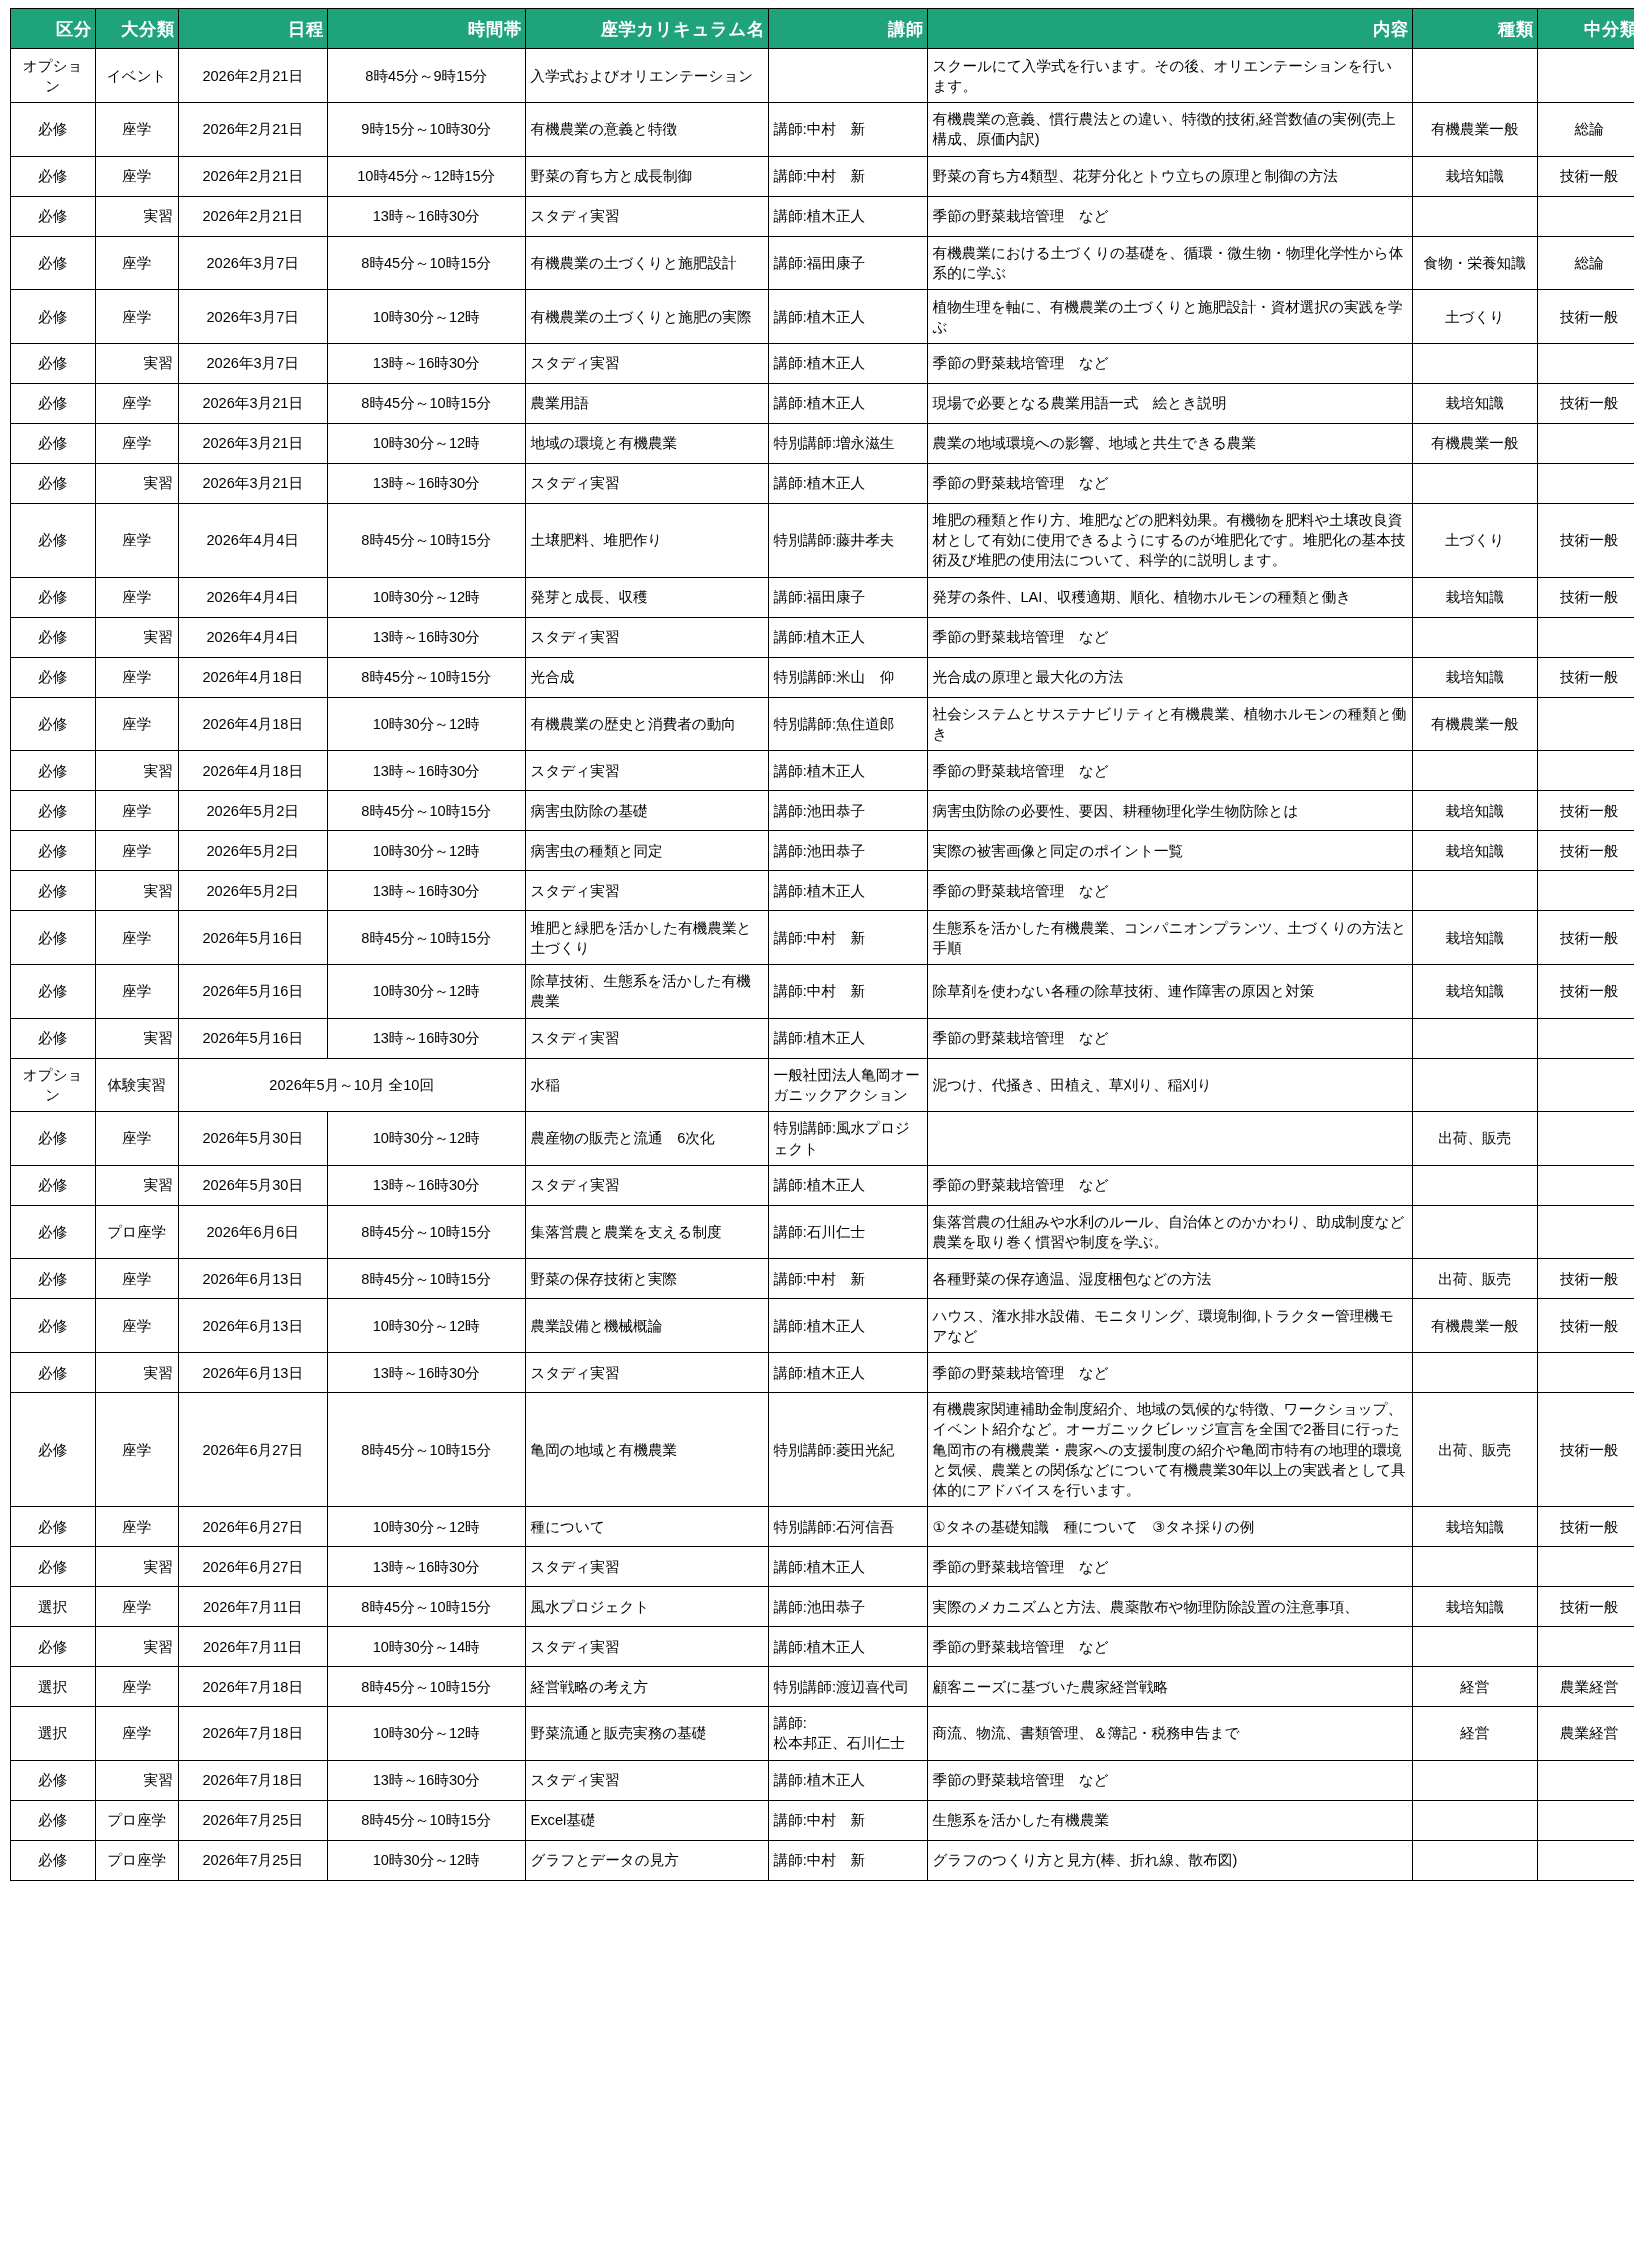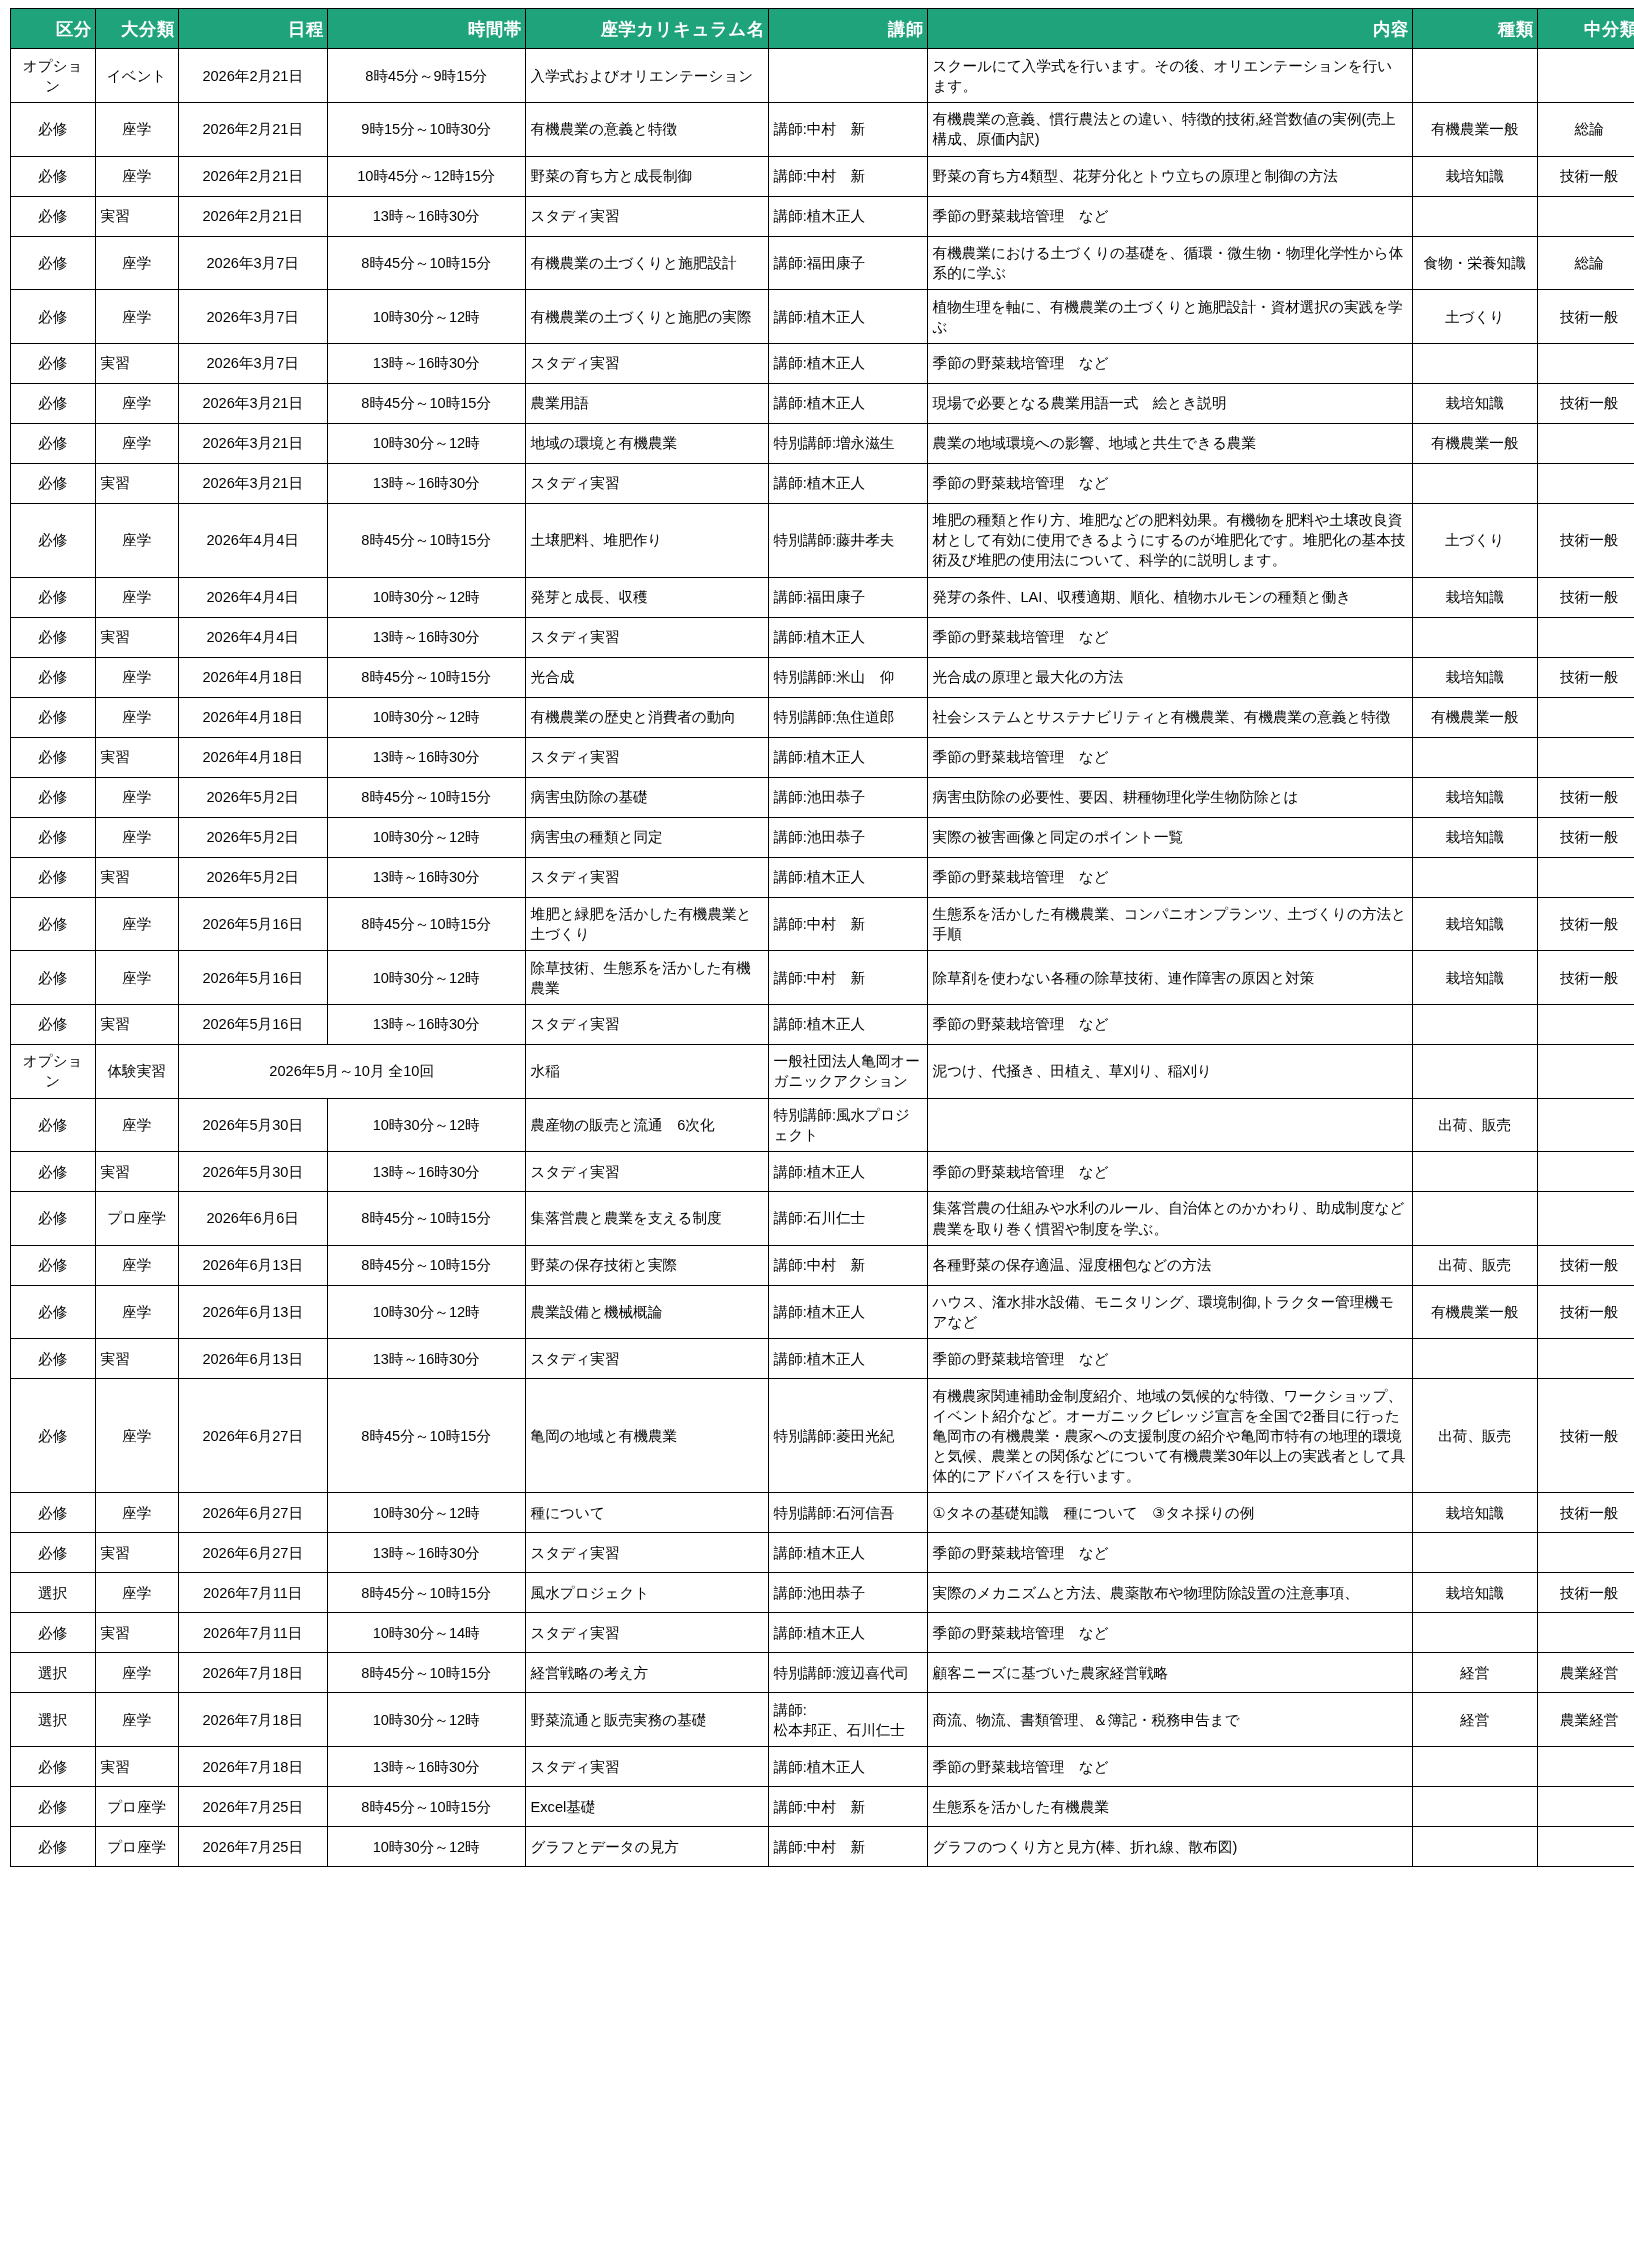--- a/index.html
+++ b/index.html
@@ -49,21 +49,21 @@
   table.curriculum td {
     border: 1.4px solid #000000;
     padding: 6.2px 4.9px;
     vertical-align: middle;
     line-height: 1.38;
     background: #ffffff;
     overflow-wrap: break-word;
   }
   td.center { text-align: center; }
   td.left   { text-align: left; }
-  td.jisshu-cell { background: #bfe6f7; text-align: left; }
+  td.jisshu-cell { background: #bfe6f7; text-align: right; }
   tr.row { height: 40px; }
 </style>
 </head>
 <body>
 
 <div class="sheet">
   <table class="curriculum">
     <colgroup>
       <col class="c-kubun">
         <col class="c-daibunrui">
@@ -243,21 +243,21 @@
           <td class="center">栽培知識</td>
           <td class="center">技術一般</td>
         </tr>
         <tr class="row">
           <td class="center">必修</td>
           <td class="center">座学</td>
           <td class="center">2026年4月18日</td>
           <td class="center">10時30分～12時</td>
           <td class="left">有機農業の歴史と消費者の動向</td>
           <td class="left">特別講師:魚住道郎</td>
-          <td class="left">社会システムとサステナビリティと有機農業、有機農業の意義と特徴</td>
+          <td class="left">社会システムとサステナビリティと有機農業、植物ホルモンの種類と働き</td>
           <td class="center">有機農業一般</td>
           <td class="center"></td>
         </tr>
         <tr class="row">
           <td class="center">必修</td>
           <td class="jisshu-cell">実習</td>
           <td class="center">2026年4月18日</td>
           <td class="center">13時～16時30分</td>
           <td class="left">スタディ実習</td>
           <td class="left">講師:植木正人</td>

